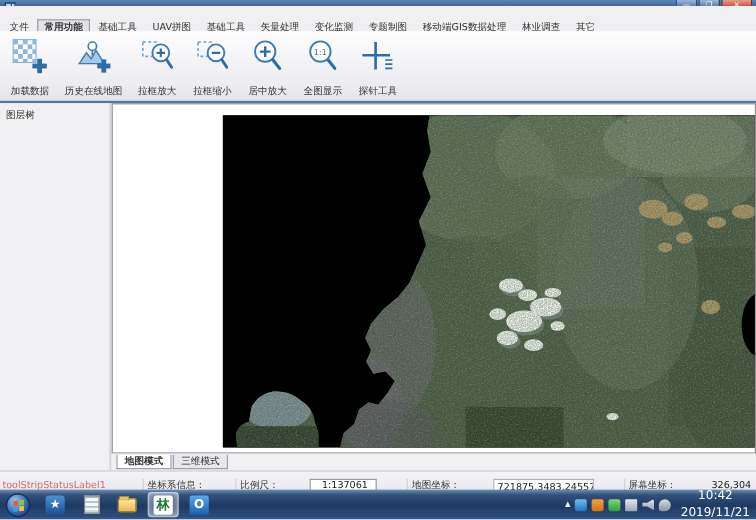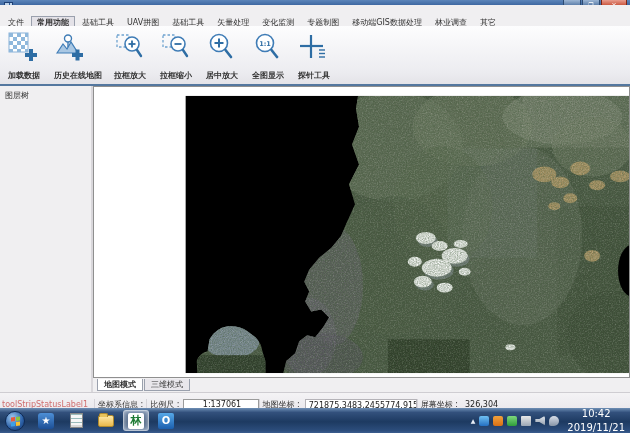--- a/index.html
+++ b/index.html
@@ -26,22 +26,22 @@
   
   .ribbon-tabs { position:absolute; left:0; top:5px; width:630px; height:24px;
     background:#f0eff1; border-bottom:1px solid #d8d6da; display:flex; align-items:flex-end; padding-left:2px; }
   .rtab { padding:1px 5px 1px; margin-right:1px; height:12px; line-height:10px; color:#333;
     border:1px solid transparent; white-space:nowrap; }
   .rtab.active { background:#e4e2e8; border:1px solid #9aa0ad; border-bottom:none; font-weight:bold; }
 
   
   .toolbar { position:absolute; left:0; top:26px; width:630px; height:58px;
     background:linear-gradient(#fdfdfe,#ececf0 80%,#e4e3e8); display:flex; align-items:stretch; padding:2px 0 0 2px; }
-  .tbtn { display:flex; flex-direction:column; justify-content:space-between;
-    padding:4px 6px 3px; min-width:46px;font-weight:bold; }
+  .tbtn { display:flex; flex-direction:column; align-items:center; justify-content:space-between;
+    padding:4px 6px 3px; min-width:46px; }
   .tbtn .ticon { height:30px; display:flex; align-items:center; }
   .tbtn .tlabel { color:#333; white-space:nowrap; }
   .toolbar-rule { position:absolute; left:0; top:84px; width:630px; height:2px; background:#54779f; }
 
   
   .layer-panel { position:absolute; left:0; top:86px; width:91px; height:306px; background:#f0eff1; }
   .layer-panel .ptitle { padding:4px 0 3px 5px; color:#333; }
   .tree-box { position:absolute; left:2px; top:16px; width:87px; height:286px;
     background:#fff; border:1px solid #9b9b9b; padding:4px 2px; }
   .tree-row { display:flex; align-items:center; height:11px; white-space:nowrap; }
@@ -66,21 +66,21 @@
   
   .view-tabs { position:absolute; left:93px; top:378px; width:537px; height:14px;
     background:#f0eff1; display:flex; align-items:center; padding-left:4px; }
   .vtab { padding:1px 6px; border:1px solid #9aa0ad; border-top:none; background:#e9e7ec;
     height:12px; line-height:10px; margin-right:1px; color:#333; }
   .vtab.active { background:#fff; font-weight:bold; }
 
   
   .statusbar { position:absolute; left:0; top:392px; width:630px; height:24px;
     background:linear-gradient(#f4f3f5,#e7e5ea); border-top:1px solid #cfcdd2;
-    display:flex; align-items:center; white-space:nowrap; }
+    display:flex; align-items:center; white-space:nowrap;gap:25px; }
   .sb-red { color:#cf6f6f; width:94px; overflow:hidden; padding-left:2px; flex:none; }
   .sb-label { color:#333; padding:0 3px; border-left:1px solid #d5d3d8; }
   .sb-combo { width:76px; height:12px; background:#fff; border:1px solid #9b9b9b;
     display:flex; align-items:center; justify-content:space-between; padding-left:3px;flex-direction:column; }
   .sb-combo .arrow { width:11px; height:100%; border-left:1px solid #c9c9c9; font-size:6px;
     line-height:11px; text-align:center; color:#444; background:#f0eff1; }
   .sb-box { width:112px; height:12px; background:#fff; border:1px solid #b5b3b8;
     padding:1px 3px 0; margin-left:2px; overflow:hidden; }
   .sb-val { padding:0 4px; color:#222; }
 

